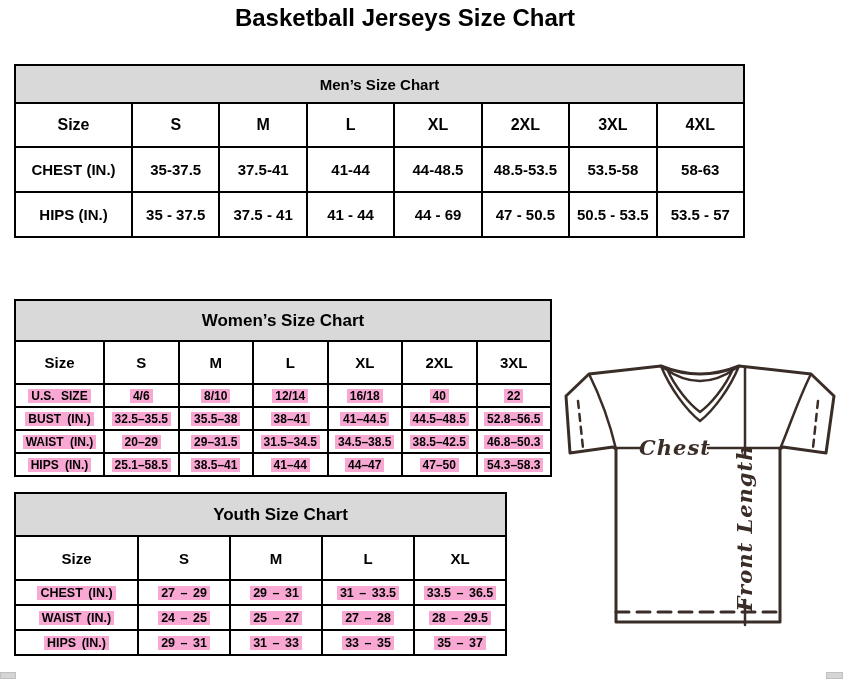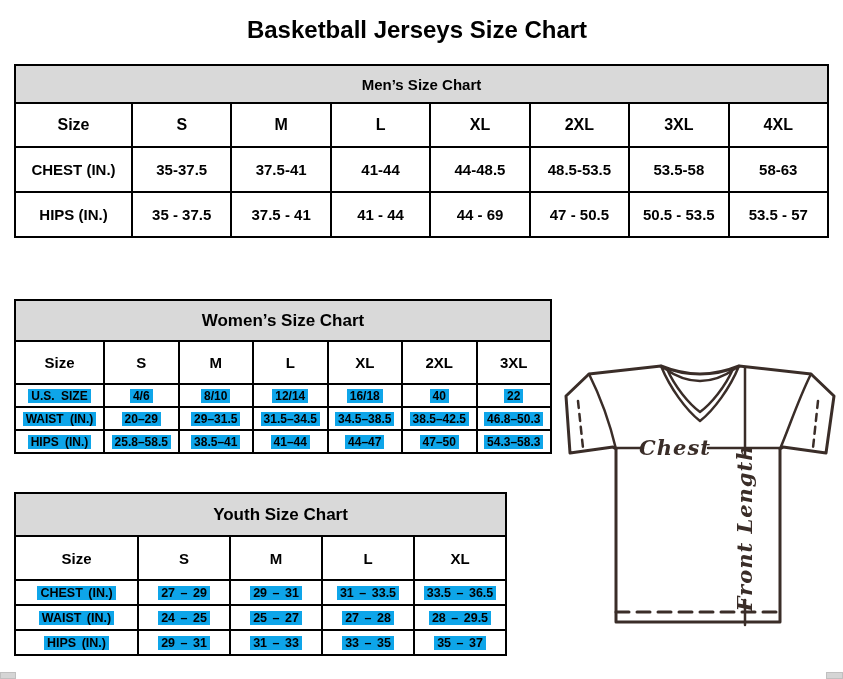--- a/index.html
+++ b/index.html
@@ -1,42 +1,42 @@
 <!DOCTYPE html>
 <html><head>
 <meta charset="utf-8">
 <style>
   html,body{margin:0;padding:0;background:#fff;}
   .page{position:relative;width:843px;height:679px;background:#fff;overflow:hidden;
         font-family:"Liberation Sans",sans-serif;color:#000;}
   .main-title{position:absolute;top:4px;left:0;width:810px;text-align:center;
-        font-size:24px;font-weight:bold;margin:12px;}
+        font-size:24px;font-weight:bold;margin:0;}
   table.chart{position:absolute;border-collapse:collapse;table-layout:fixed;}
   table.chart td{border:2px solid #000;text-align:center;vertical-align:middle;
         font-weight:bold;padding:0;}
   td.tbar{background:#d9d9d9;font-size:17px;}
   
-  table.men{left:14px;top:64px;width:815px;}
+  table.men{left:14px;top:64px;width:731px;}
   table.men td{font-size:15px;}
   table.men .tbar{height:36px;}
   table.men .hdr td{height:42px;font-size:16px;}
   table.men .data td{height:43px;}
   
   table.women{left:14px;top:299px;width:538px;}
   table.women .tbar{height:39px;margin-left:42px;}
   table.women .hdr td{height:41px;font-size:15px;}
   table.women .data td{height:21px;font-size:12px;}
   table.women .rlabel{font-size:11px;word-spacing:3px;}
   
   table.youth{left:14px;top:492px;width:493px;}
   table.youth .tbar{height:41px;padding-left:40px;}
   table.youth .hdr td{height:42px;font-size:15px;}
   table.youth .data td{height:23px;font-size:12.5px;word-spacing:2px;}
   table.youth .rlabel{font-size:11px;word-spacing:2px;}
-  .hl{background:#0ea5e9;padding:0 3px;}
+  .hl{background:#f9a8d4;padding:0 3px;}
   
   .jersey{position:absolute;left:558px;top:360px;}
   .jersey text{font-family:"DejaVu Serif",serif;font-style:italic;font-weight:bold;
         fill:#3a2d28;font-size:21px;letter-spacing:1px;}
   
   .sbar{position:absolute;top:672px;height:7px;background:#d5d5d5;border:1px solid #c0c0c0;box-sizing:border-box;}
   .sbar.left{left:0;width:16px;}
   .sbar.right{left:826px;width:17px;}
 </style>
 </head>
@@ -120,31 +120,40 @@
       <tr class="data">
         <td class="rlabel"><span class="hl">U.S. SIZE</span></td>
         <td><span class="hl">4/6</span></td>
         <td><span class="hl">8/10</span></td>
         <td><span class="hl">12/14</span></td>
         <td><span class="hl">16/18</span></td>
         <td><span class="hl">40</span></td>
         <td><span class="hl">22</span></td>
       </tr>
       <tr class="data">
+        <td class="rlabel"><span class="hl">BUST (IN.)</span></td>
+        <td><span class="hl">32.5–35.5</span></td>
+        <td><span class="hl">35.5–38</span></td>
+        <td><span class="hl">38–41</span></td>
+        <td><span class="hl">41–44.5</span></td>
+        <td><span class="hl">44.5–48.5</span></td>
+        <td><span class="hl">52.8–56.5</span></td>
+      </tr>
+      <tr class="data">
         <td class="rlabel"><span class="hl">WAIST (IN.)</span></td>
         <td><span class="hl">20–29</span></td>
         <td><span class="hl">29–31.5</span></td>
         <td><span class="hl">31.5–34.5</span></td>
         <td><span class="hl">34.5–38.5</span></td>
         <td><span class="hl">38.5–42.5</span></td>
         <td><span class="hl">46.8–50.3</span></td>
       </tr>
       <tr class="data">
         <td class="rlabel"><span class="hl">HIPS (IN.)</span></td>
-        <td><span class="hl">25.8–58.5</span></td>
+        <td><span class="hl">25.1–58.5</span></td>
         <td><span class="hl">38.5–41</span></td>
         <td><span class="hl">41–44</span></td>
         <td><span class="hl">44–47</span></td>
         <td><span class="hl">47–50</span></td>
         <td><span class="hl">54.3–58.3</span></td>
       </tr>
     </tbody>
   </table>
 
   <table class="chart youth">

